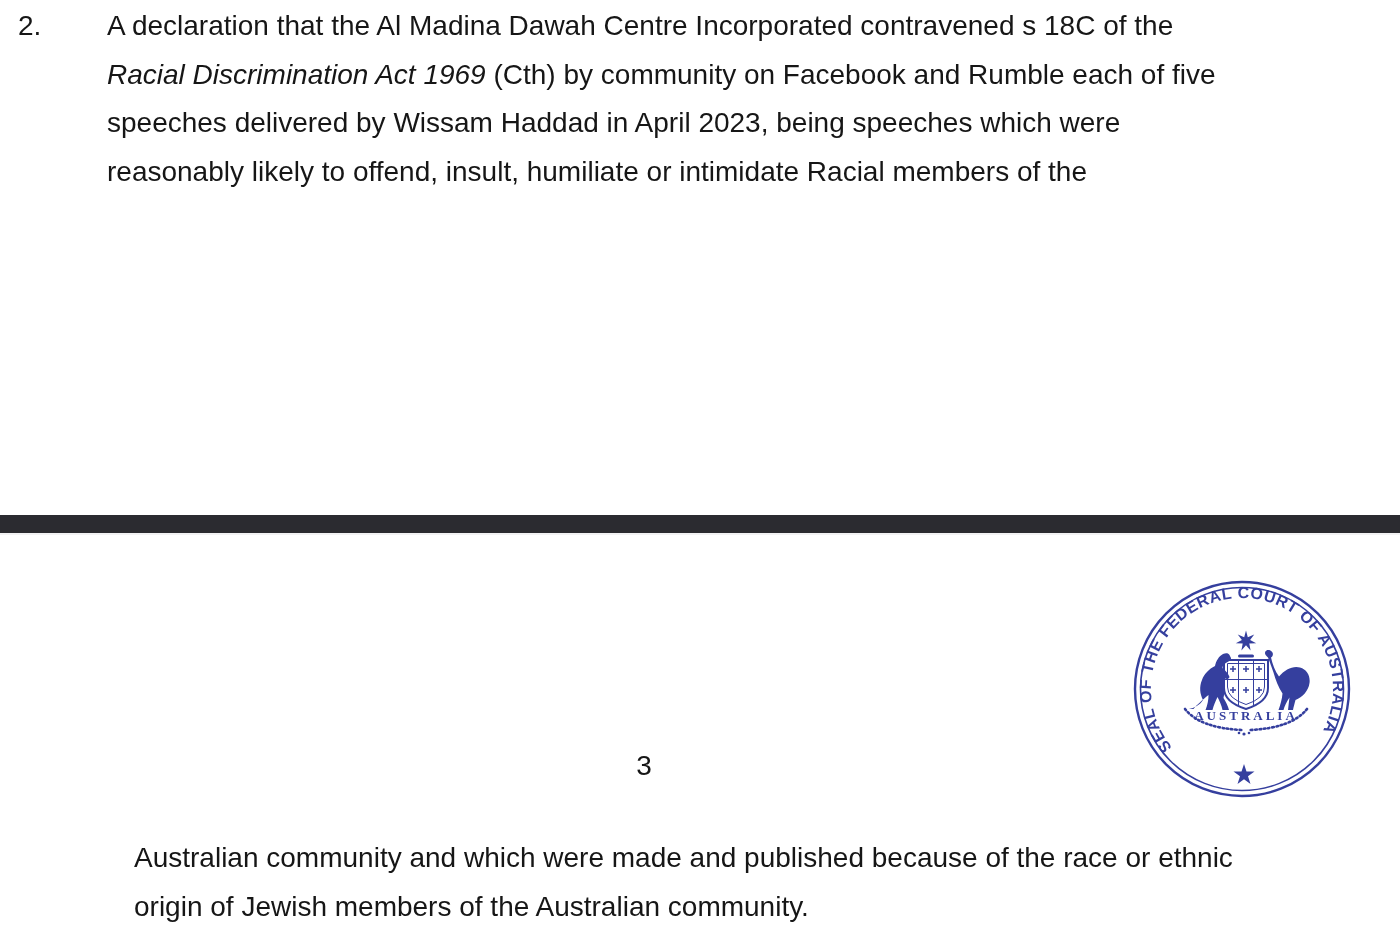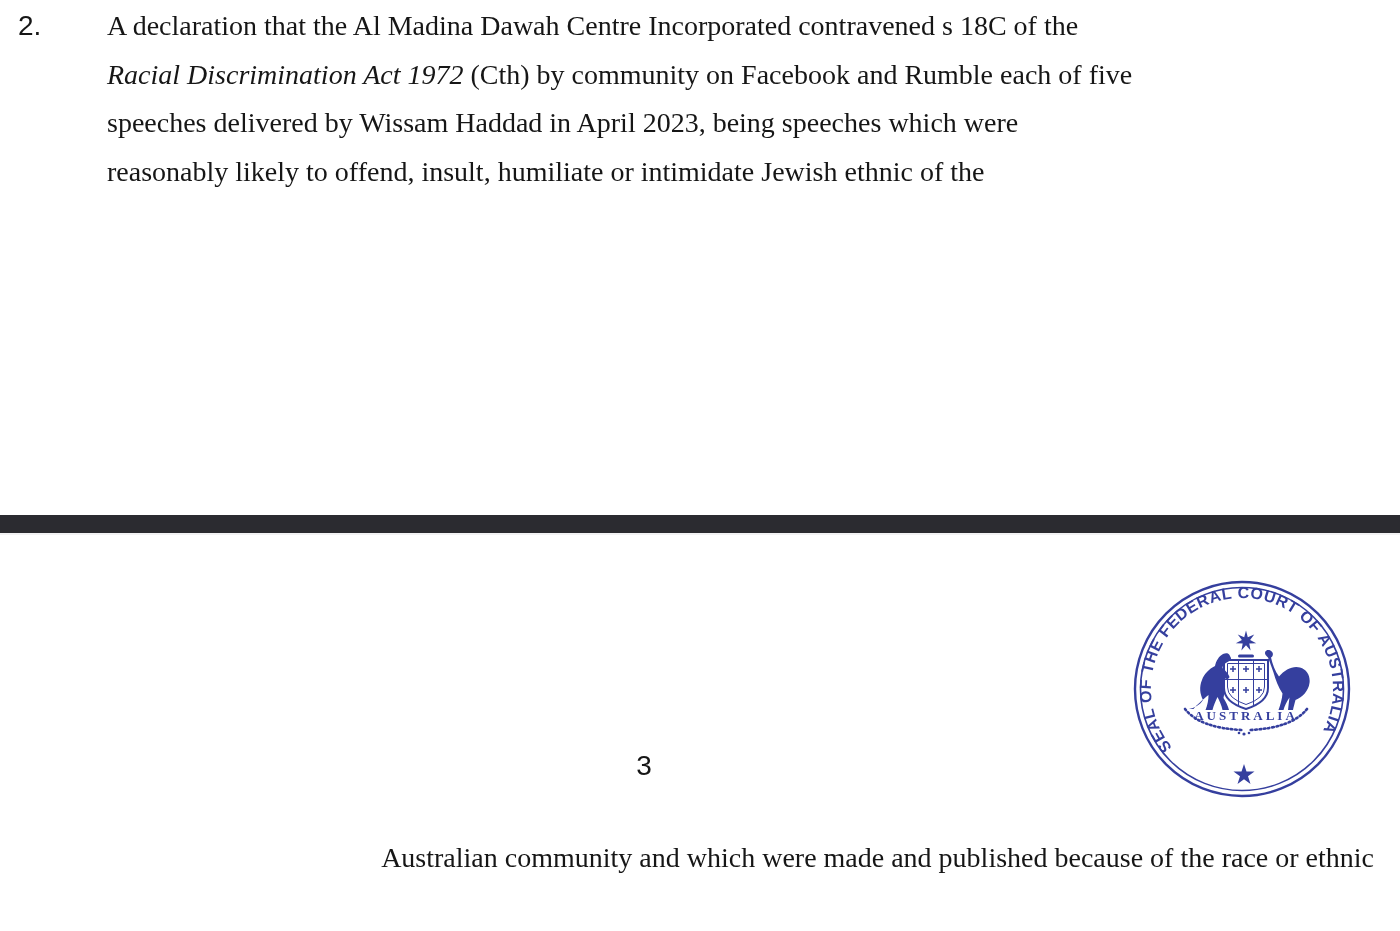--- a/index.html
+++ b/index.html
@@ -6,22 +6,22 @@
   .stage {
     position: relative;
     width: 1400px;
     height: 931px;
     background: #ffffff;
     overflow: hidden;
     font-family: "Liberation Sans", sans-serif;
     color: #161616;
   }
   .para { position: absolute; font-size: 28px; }
-  .para .line { line-height: 48.6px; height: 48.6px; white-space: nowrap; font-family: Liberation Serif, serif; }
-  .para.bottom .line { line-height: 49px; height: 49px; text-align: right; }
+  .para .line { line-height: 48.6px; height: 48.6px; white-space: nowrap; }
+  .para.bottom .line { line-height: 49px; height: 49px; }
   .italic { font-style: italic; }
 
   #p2-number {
     position: absolute; left: 18px; top: 2px;
     font-size: 28px; line-height: 48.6px;
   }
   #p2-para { left: 107px; top: 2px; width: 1240px; }
 
   #page-separator {
     position: absolute; left: 0; top: 515px;
@@ -56,23 +56,23 @@
 </style>
 </head>
 <body>
 
 <div class="stage">
 
   <div>
     <div id="p2-number">2.</div>
     <div id="p2-para" class="para">
         <div class="line"><span>A declaration that the Al Madina Dawah Centre Incorporated contravened s 18C of the</span></div>
-        <div class="line"><span class="italic">Racial Discrimination Act 1972</span><span> (Cth) by community on Facebook and Rumble each of five</span></div>
+        <div class="line"><span class="italic">Racial Discrimination Act 1969</span><span> (Cth) by community on Facebook and Rumble each of five</span></div>
         <div class="line"><span>speeches delivered by Wissam Haddad in April 2023, being speeches which were</span></div>
-        <div class="line"><span>reasonably likely to offend, insult, humiliate or intimidate Jewish ethnic of the</span></div>
+        <div class="line"><span>reasonably likely to offend, insult, humiliate or intimidate Racial members of the</span></div>
       </div>
   </div>
 
   <div id="page-separator"></div>
 
   <div>
 
     <svg id="seal" viewBox="0 0 220 220" xmlns="http://www.w3.org/2000/svg">
       <circle class="ss" cx="110" cy="110" r="107" stroke-width="2.4"></circle>
       <circle class="ss" cx="110" cy="110" r="101.5" stroke-width="1.6"></circle>
@@ -109,15 +109,16 @@
           <circle cx="107" cy="154" r="1.3"></circle>
           <circle cx="117" cy="154" r="1.3"></circle>
         </g>
       </g>
     </svg>
 
     <div id="p3-page-number">3</div>
 
     <div id="p3-para" class="para bottom">
         <div class="line"><span>Australian community and which were made and published because of the race or ethnic</span></div>
+        <div class="line"><span>origin of Jewish members of the Australian community.</span></div>
       </div>
   </div>
 </div>
 
 </body></html>

